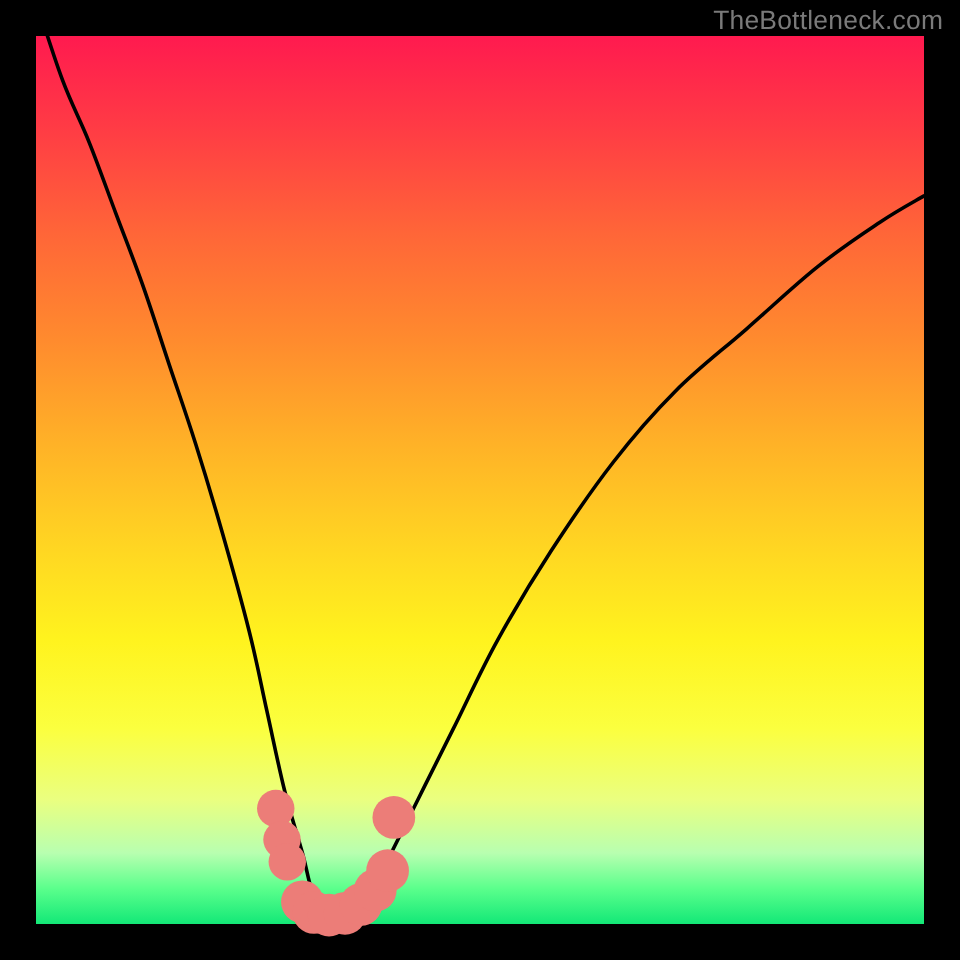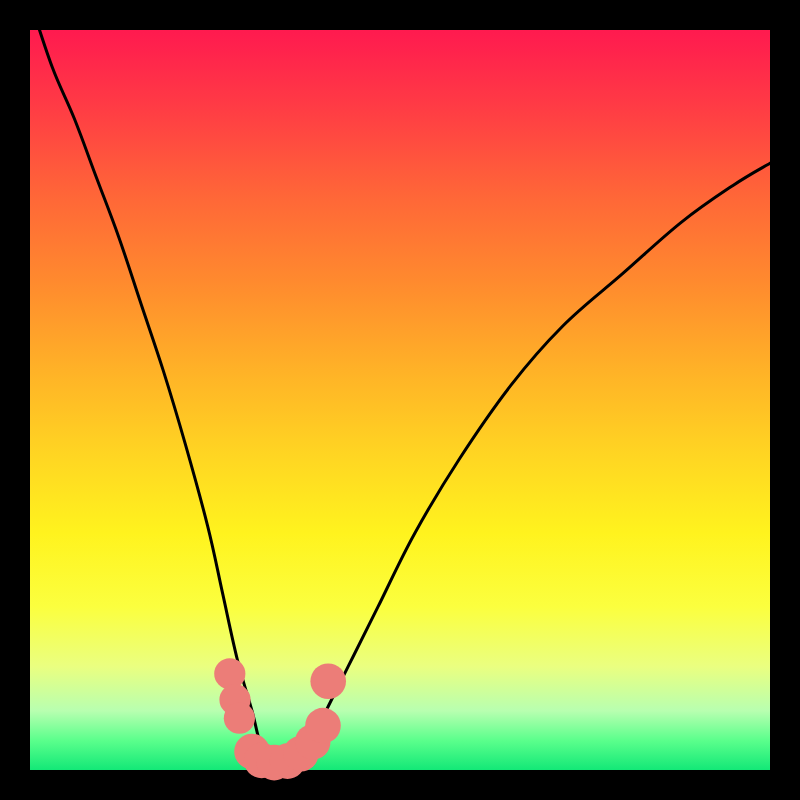--- a/index.html
+++ b/index.html
@@ -75,13 +75,14 @@
           <circle cx="231.6" cy="730.4" r="17.8" fill="#ec7d78"></circle>
           <circle cx="244.2" cy="732.6" r="17.8" fill="#ec7d78"></circle>
           <circle cx="257.5" cy="731.1" r="17.8" fill="#ec7d78"></circle>
           <circle cx="270.8" cy="723.7" r="17.8" fill="#ec7d78"></circle>
           <circle cx="282.7" cy="711.9" r="17.8" fill="#ec7d78"></circle>
           <circle cx="293.0" cy="695.6" r="17.8" fill="#ec7d78"></circle>
           <circle cx="298.2" cy="651.2" r="17.8" fill="#ec7d78"></circle>
         </g>
     </svg>
   </div>
+  <div class="watermark">TheBottleneck.com</div>
 </div>
 
 </body></html>

